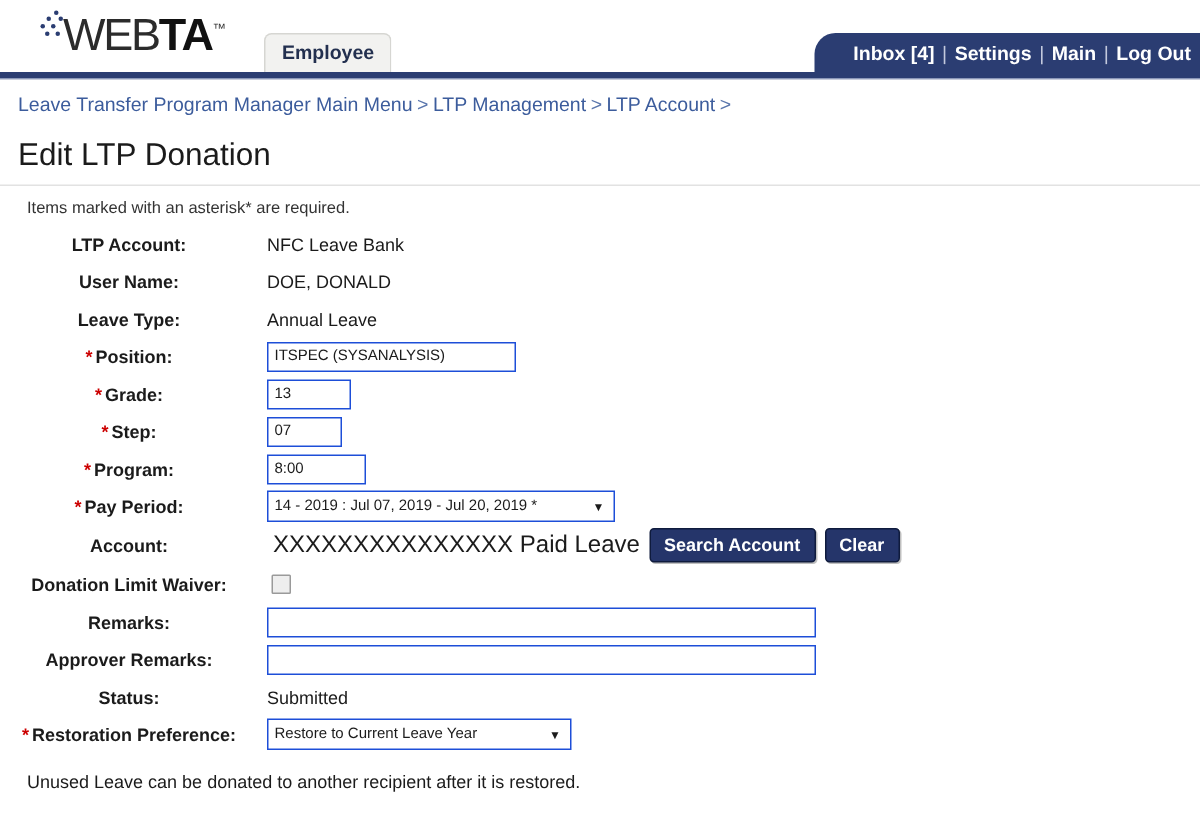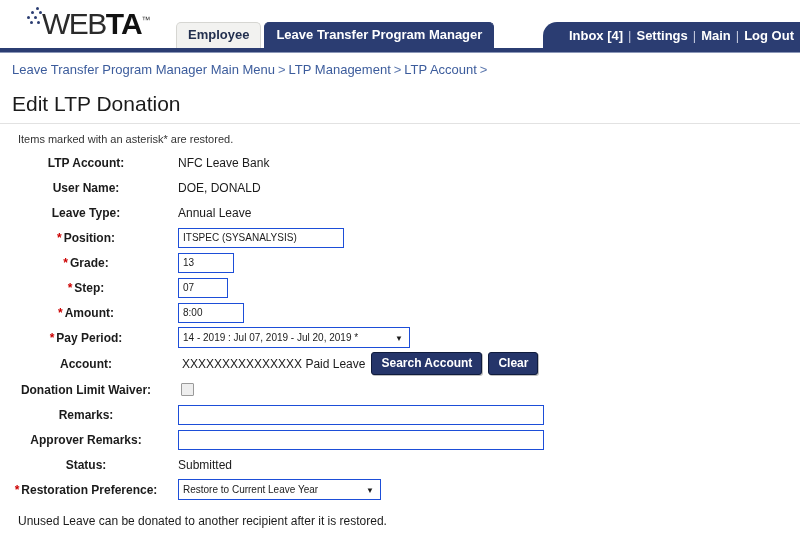--- a/index.html
+++ b/index.html
@@ -199,21 +199,21 @@
     right: 7px; top: 50%;
     transform: translateY(-45%);
     font-size: 8px;
     color: #1b1b1b;
     pointer-events: none;
   }
   .sel-pay { width: 232px; }
   .sel-restore { width: 203px; }
 
   .acct-value {
-    font-size: 12px;
+    font-size: 16px;
     color: #1b1b1b;
     min-width: 184px;
     padding-left: 4px;
     letter-spacing: 0px;
   }
 
   .btn-navy {
     background: #25356a;
     color: #ffffff;
     font-size: 12px;
@@ -266,21 +266,20 @@
       <i style="left:4px; top:14px;"></i>
       <i style="left:11px; top:14px;"></i>
     </div>
     <div class="logo-text">
       <span class="logo-web">WEB</span><span class="logo-ta">TA</span><span class="logo-tm">™</span>
     </div>
   </div>
 
   <div class="tabs">
     <div class="tab inactive">Employee</div>
-    <div class="tab active">Leave Transfer Program Manager</div>
   </div>
 
   <div class="navright">
     <a>Inbox [4]</a>
     <span class="navsep">|</span>
     <a>Settings</a>
     <span class="navsep">|</span>
     <a>Main</a>
     <span class="navsep">|</span>
     <a>Log Out</a>
@@ -288,21 +287,21 @@
 </div>
 <div class="headerbar"></div>
 
 <div class="breadcrumb">
   <a>Leave Transfer Program Manager Main Menu</a><span class="crumb-sep">&gt;</span><a>LTP Management</a><span class="crumb-sep">&gt;</span><a>LTP Account</a><span class="crumb-sep">&gt;</span>
 </div>
 
 <h1 class="page-title">Edit LTP Donation</h1>
 <div class="title-rule"></div>
 
-<div class="required-note">Items marked with an asterisk* are restored.</div>
+<div class="required-note">Items marked with an asterisk* are required.</div>
 
 <div class="form">
 
   <div class="row">
     <div class="lbl">LTP Account:</div>
     <div class="val">NFC Leave Bank</div>
   </div>
 
   <div class="row">
     <div class="lbl">User Name:</div>
@@ -330,21 +329,21 @@
 
   <div class="row">
     <div class="lbl">
       <span class="ast">*</span><span>Step:</span>
     </div>
     <input class="fld w-step" type="text" value="07" style="">
   </div>
 
   <div class="row">
     <div class="lbl">
-      <span class="ast">*</span><span>Amount:</span>
+      <span class="ast">*</span><span>Program:</span>
     </div>
     <input class="fld w-amount" type="text" value="8:00" style="">
   </div>
 
   <div class="row">
     <div class="lbl">
       <span class="ast">*</span><span>Pay Period:</span>
     </div>
     <span class="selwrap">
       <select class="fld sel-pay">

